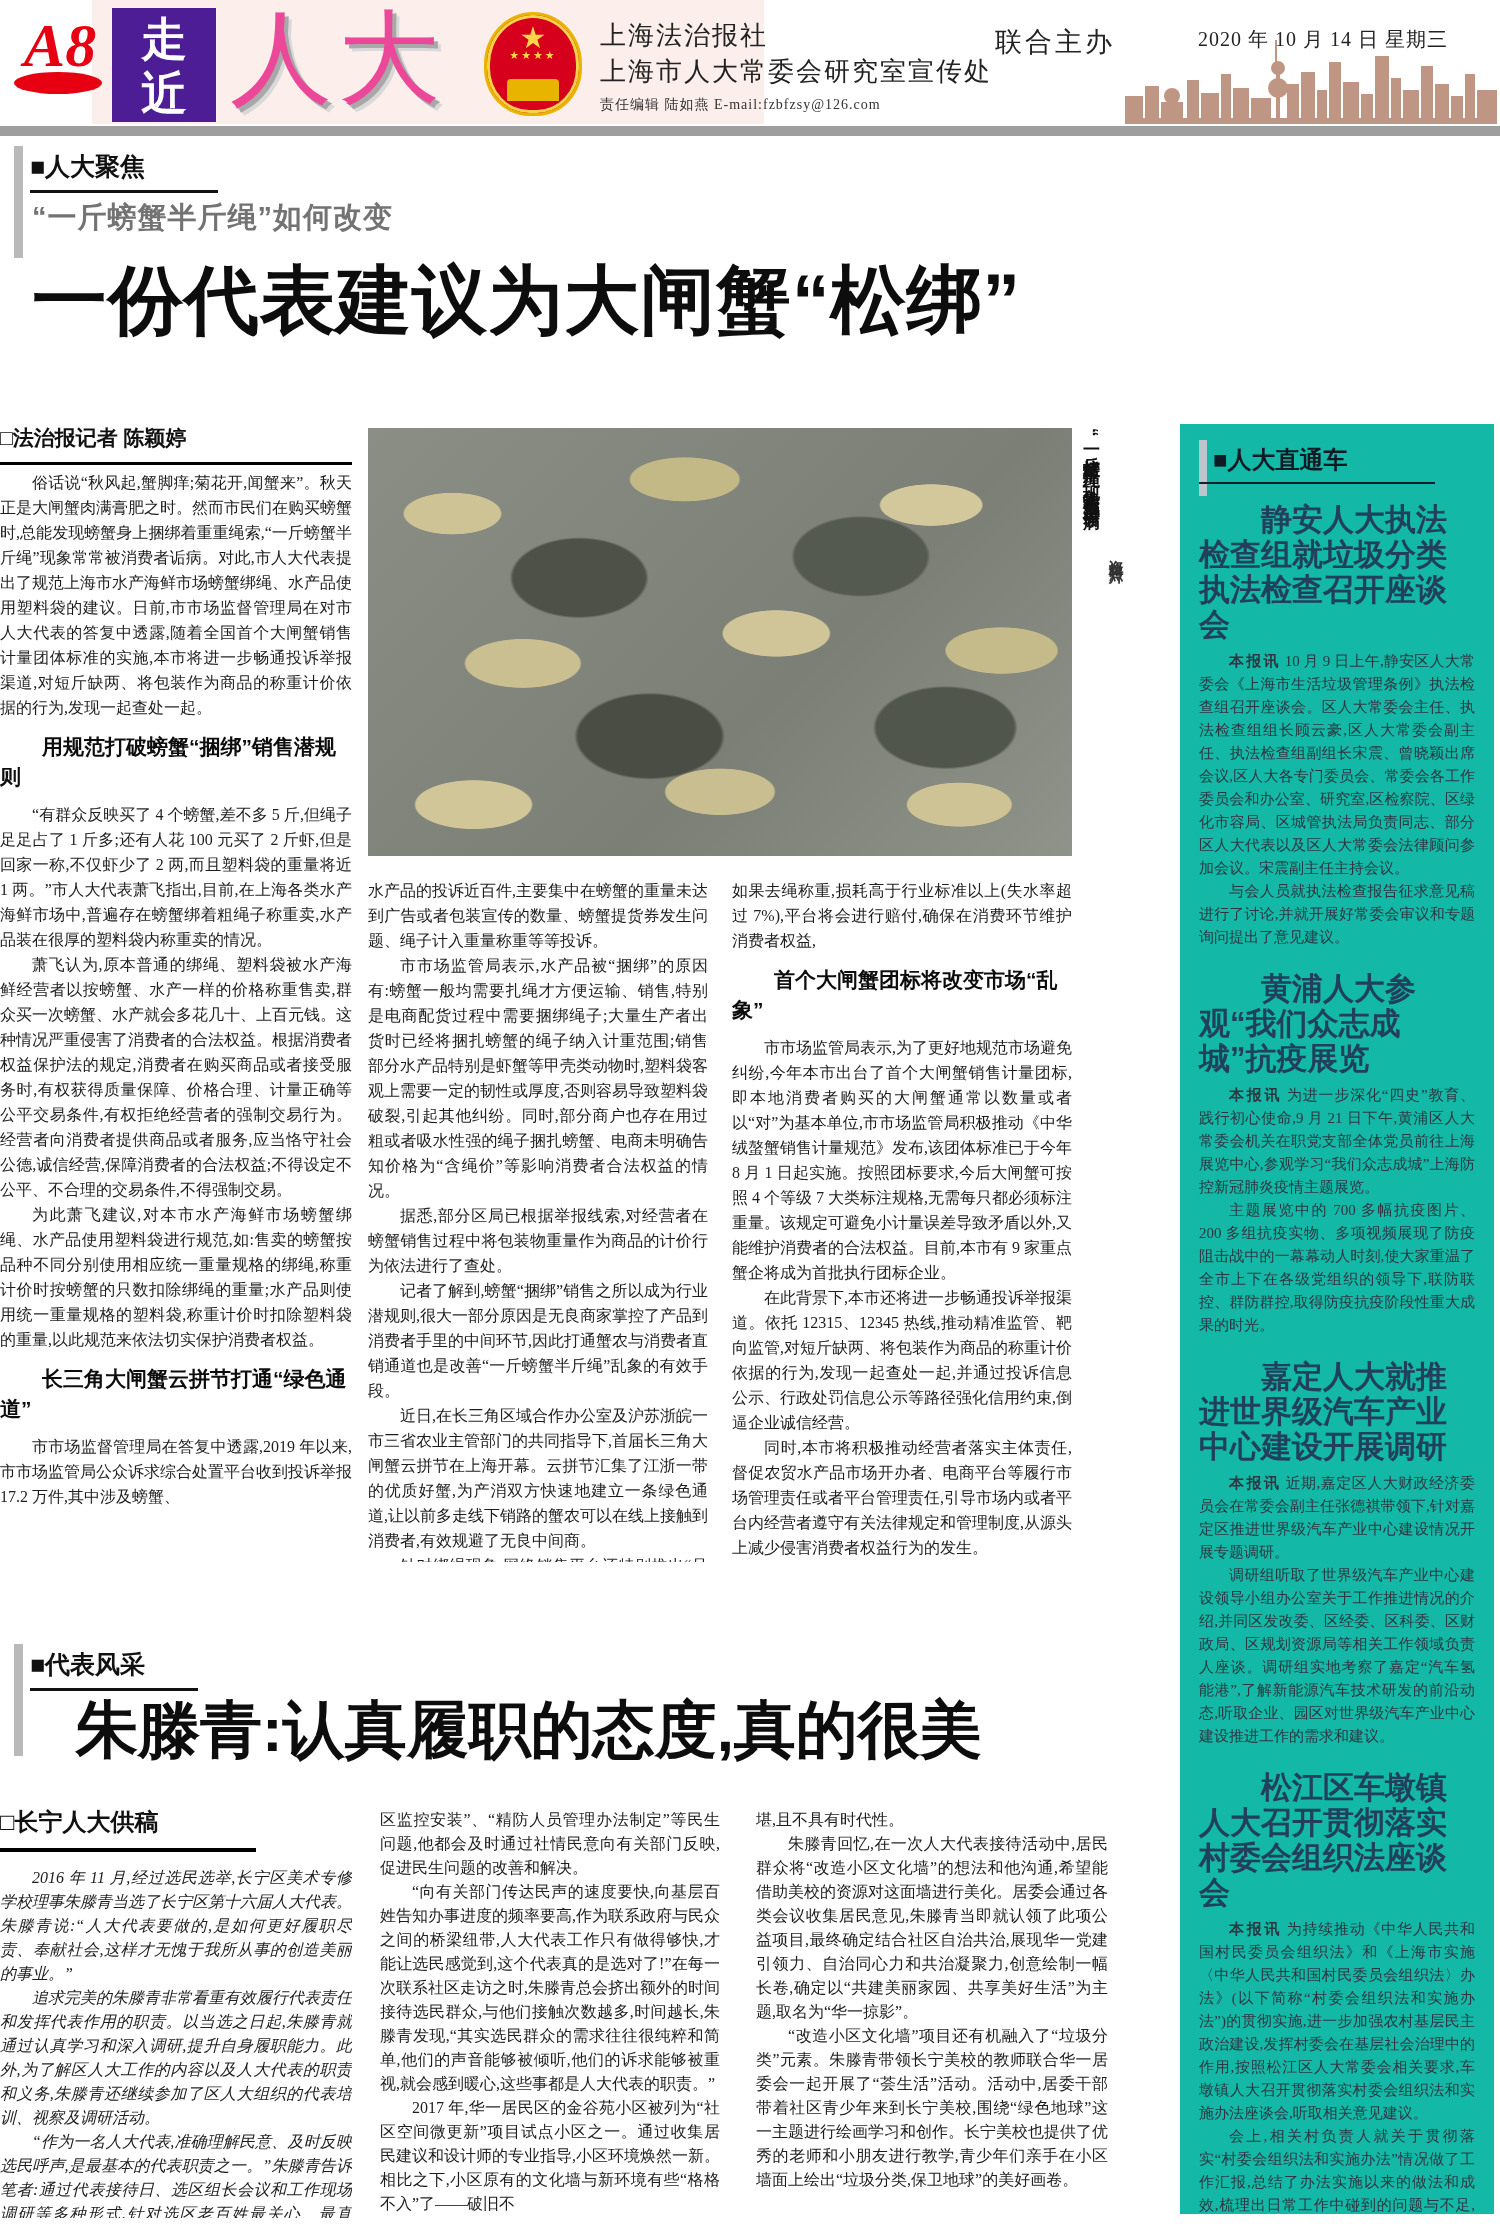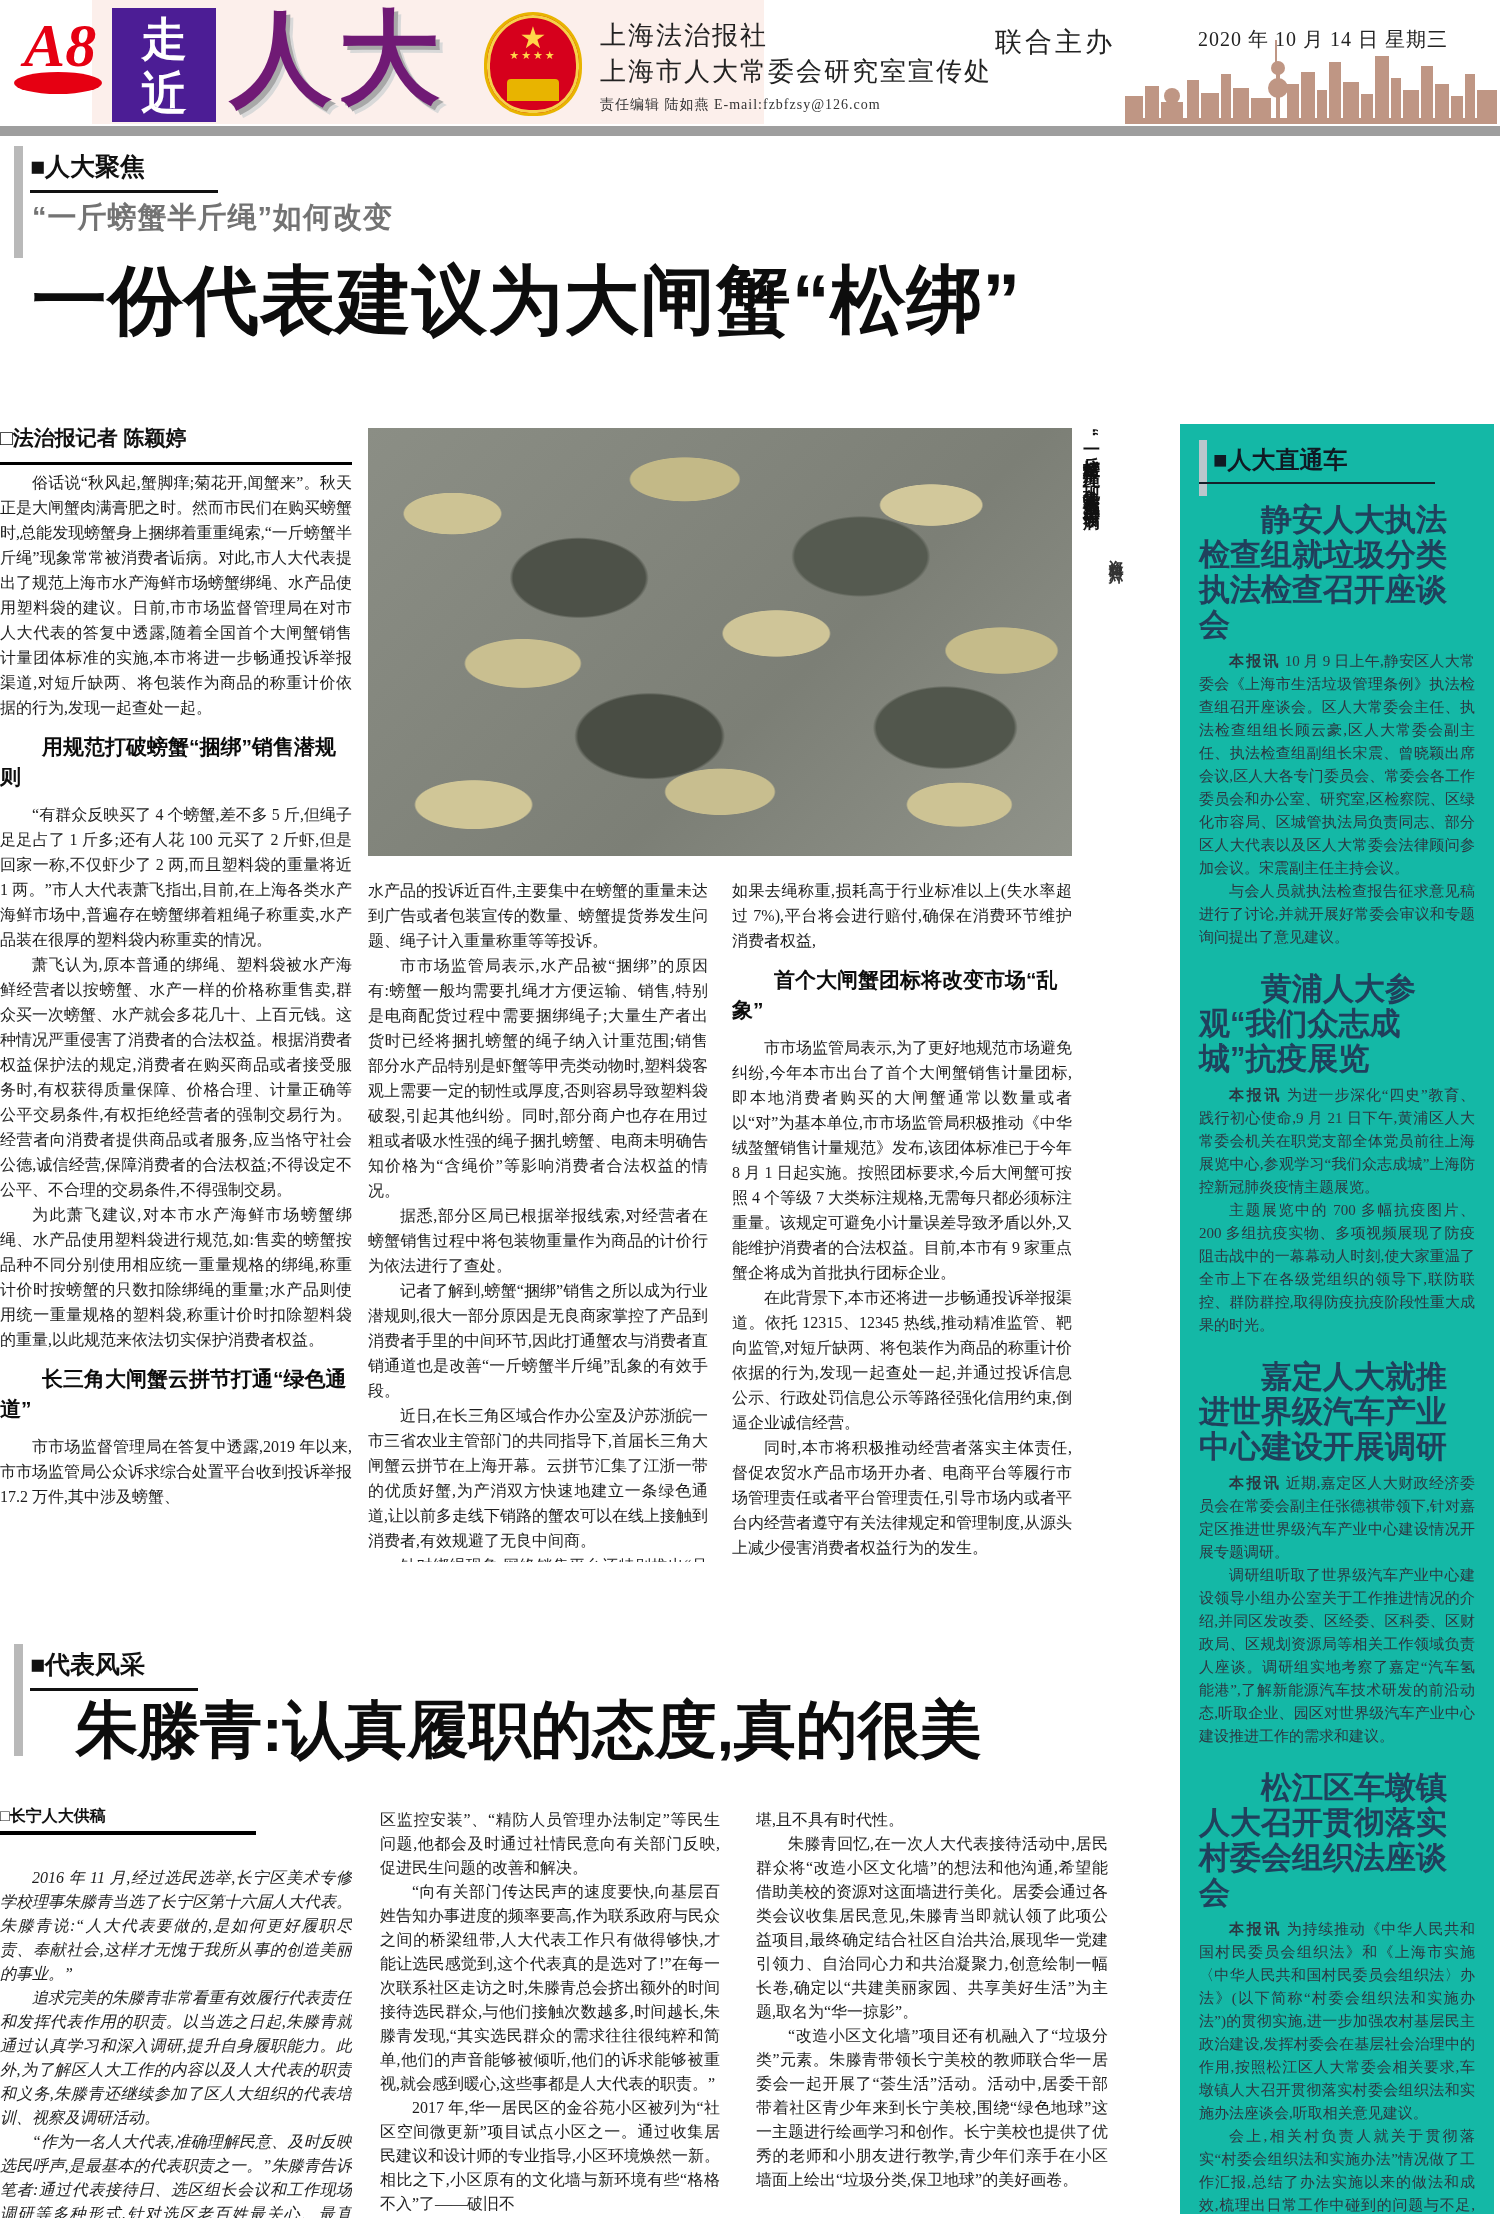--- a/index.html
+++ b/index.html
@@ -9,21 +9,21 @@
 
   
   .hdr-tint { position:absolute; left:92px; top:0; width:672px; height:124px; background:#fcefeb; }
   .a8 { position:absolute; left:14px; top:14px; width:92px; text-align:center; }
   .a8-txt { font-family:"Liberation Serif",serif; font-style:italic; font-weight:bold; font-size:62px; color:#e60012; line-height:62px; }
   .a8-oval { width:88px; height:22px; background:#e60012; border-radius:50%; margin-top:-4px; }
   .zoujin { position:absolute; left:112px; top:8px; width:104px; height:114px; background:#4c1d95; color:#fff;
             font-family:"Liberation Sans","DejaVu Sans",sans-serif; font-weight:900; font-size:46px; line-height:54px;
             text-align:center; padding-top:4px; }
   .renda { position:absolute; left:230px; top:2px; font-family:"Liberation Sans","DejaVu Sans",sans-serif;
-           font-weight:700; font-size:102px; line-height:112px; letter-spacing:6px; color:#701a75;
+           font-weight:400; font-size:102px; line-height:112px; letter-spacing:6px; color:#ec4899;
            text-shadow:4px 4px 0 #a8a8a8, 7px 7px 0 #d9d9d9; }
   .emblem { position:absolute; left:484px; top:12px; width:98px; height:104px; background:#d6001c;
             border-radius:50% 50% 46% 46%; border:3px solid #e8b400; box-shadow:inset 0 0 0 3px #f5d24b; }
   .emblem .star-big { position:absolute; left:50%; top:8px; transform:translateX(-50%); color:#ffd54a; font-size:30px; line-height:30px; }
   .emblem .star-row { position:absolute; left:50%; top:34px; transform:translateX(-50%); color:#ffd54a; font-size:11px; letter-spacing:2px; white-space:nowrap; }
   .emblem .gate { position:absolute; left:50%; bottom:12px; transform:translateX(-50%); width:52px; height:22px;
                   background:#e8b400; border-radius:4px 4px 0 0; }
   .pub { position:absolute; left:600px; top:18px; width:420px; }
   .pub-line { font-size:26px; line-height:36px; color:#222; letter-spacing:2px; }
   .editor-line { position:absolute; left:600px; top:96px; font-size:14px; color:#333; letter-spacing:1px; }
@@ -89,21 +89,21 @@
   .sb-art { margin-bottom:22px; }
   .sb-title { font-family:"Liberation Sans","DejaVu Sans",sans-serif; font-weight:bold; font-size:31px;
               line-height:35px; color:#20405c; text-align:left; text-indent:2em; margin-bottom:8px; }
   .sb-p { font-size:15px; line-height:23px; color:#2c3742; text-align:justify; text-indent:2em; }
   .sb-p b { letter-spacing:2px; }
 
   
   .dep-headline { position:absolute; left:76px; top:1694px; width:1040px; font-family:"Liberation Sans","DejaVu Sans",sans-serif;
                   font-weight:900; font-size:62px; line-height:72px; color:#0d0d0d; white-space:nowrap; }
   .dep-byline { position:absolute; left:0; top:1806px; width:256px; font-family:"Liberation Sans","DejaVu Sans",sans-serif;
-                font-weight:bold; font-size:16px; color:#111; padding-bottom:4px; border-bottom:4px solid #000; }
+                font-weight:bold; font-size:24px; color:#111; padding-bottom:10px; border-bottom:4px solid #000; }
   #dcol1 { left:0; top:1866px; width:352px; height:352px;font-style:italic; }
   #dcol2 { left:380px; top:1808px; width:340px; height:410px; }
   #dcol3 { left:756px; top:1808px; width:352px; height:410px; }
   #dcol1 .bp, #dcol2 .bp, #dcol3 .bp { font-size:16px; line-height:24px; }
 </style>
 </head>
 <body>
 
 <div id="page">
 

